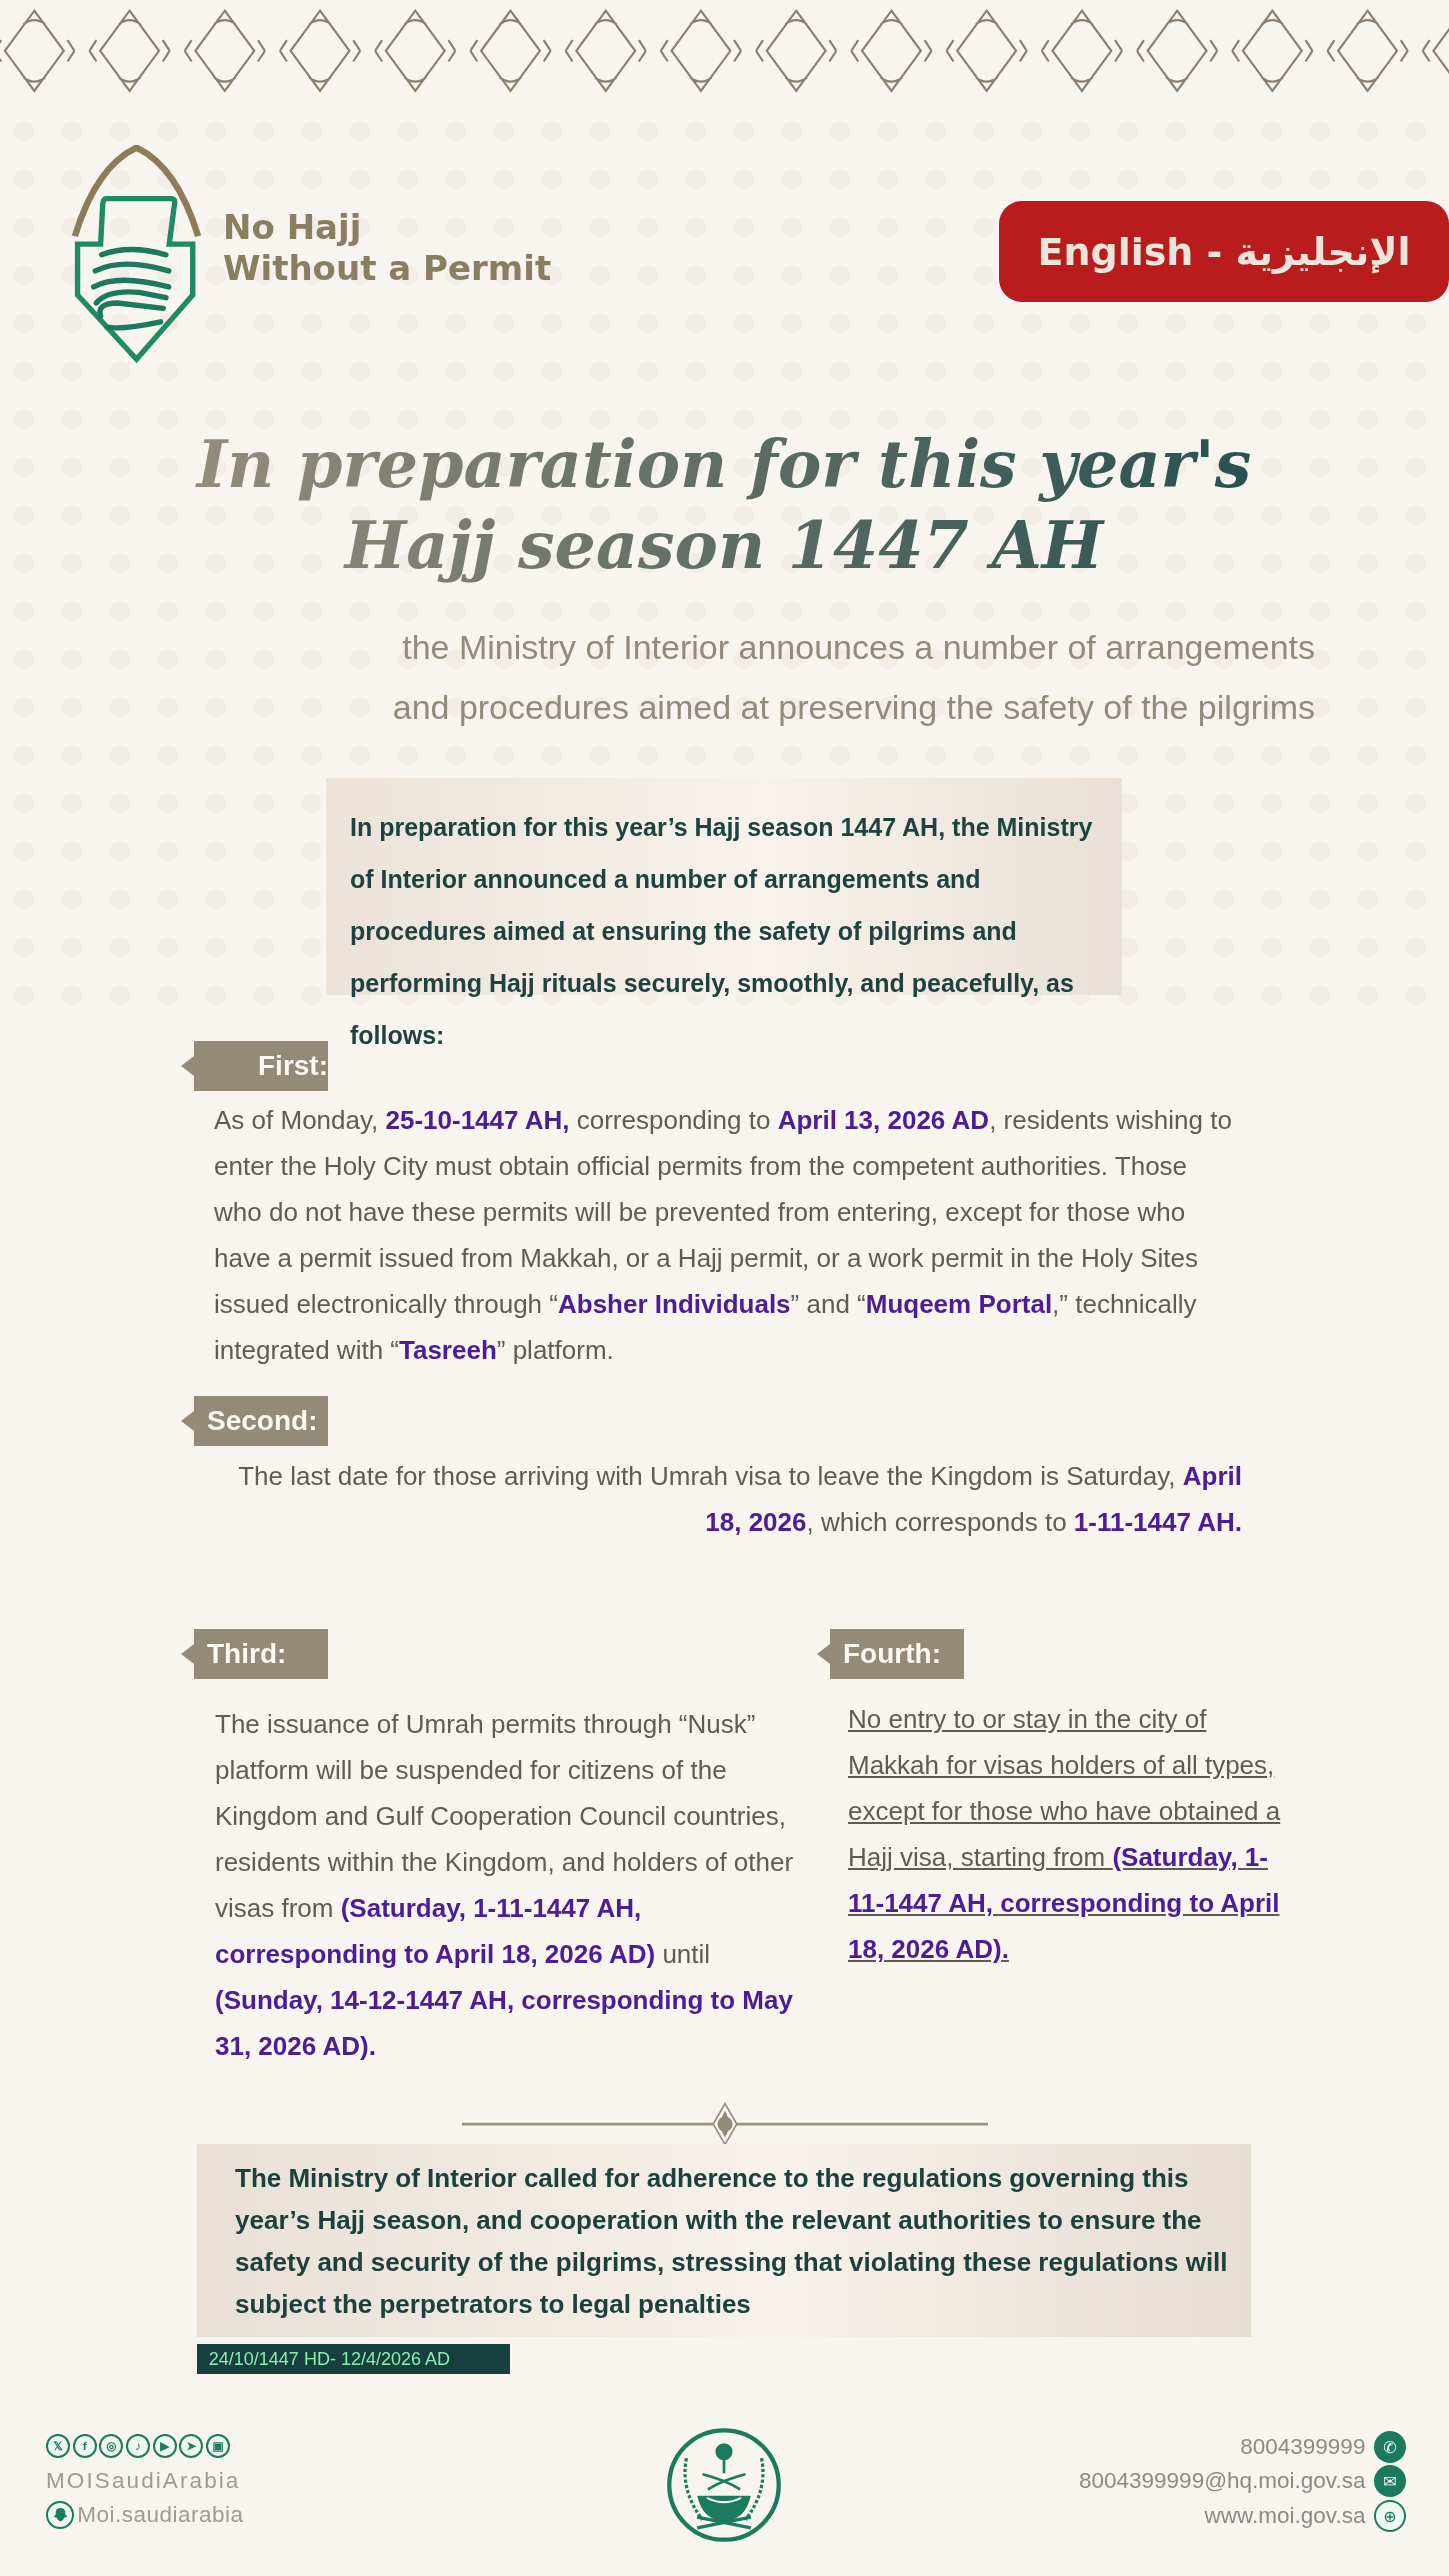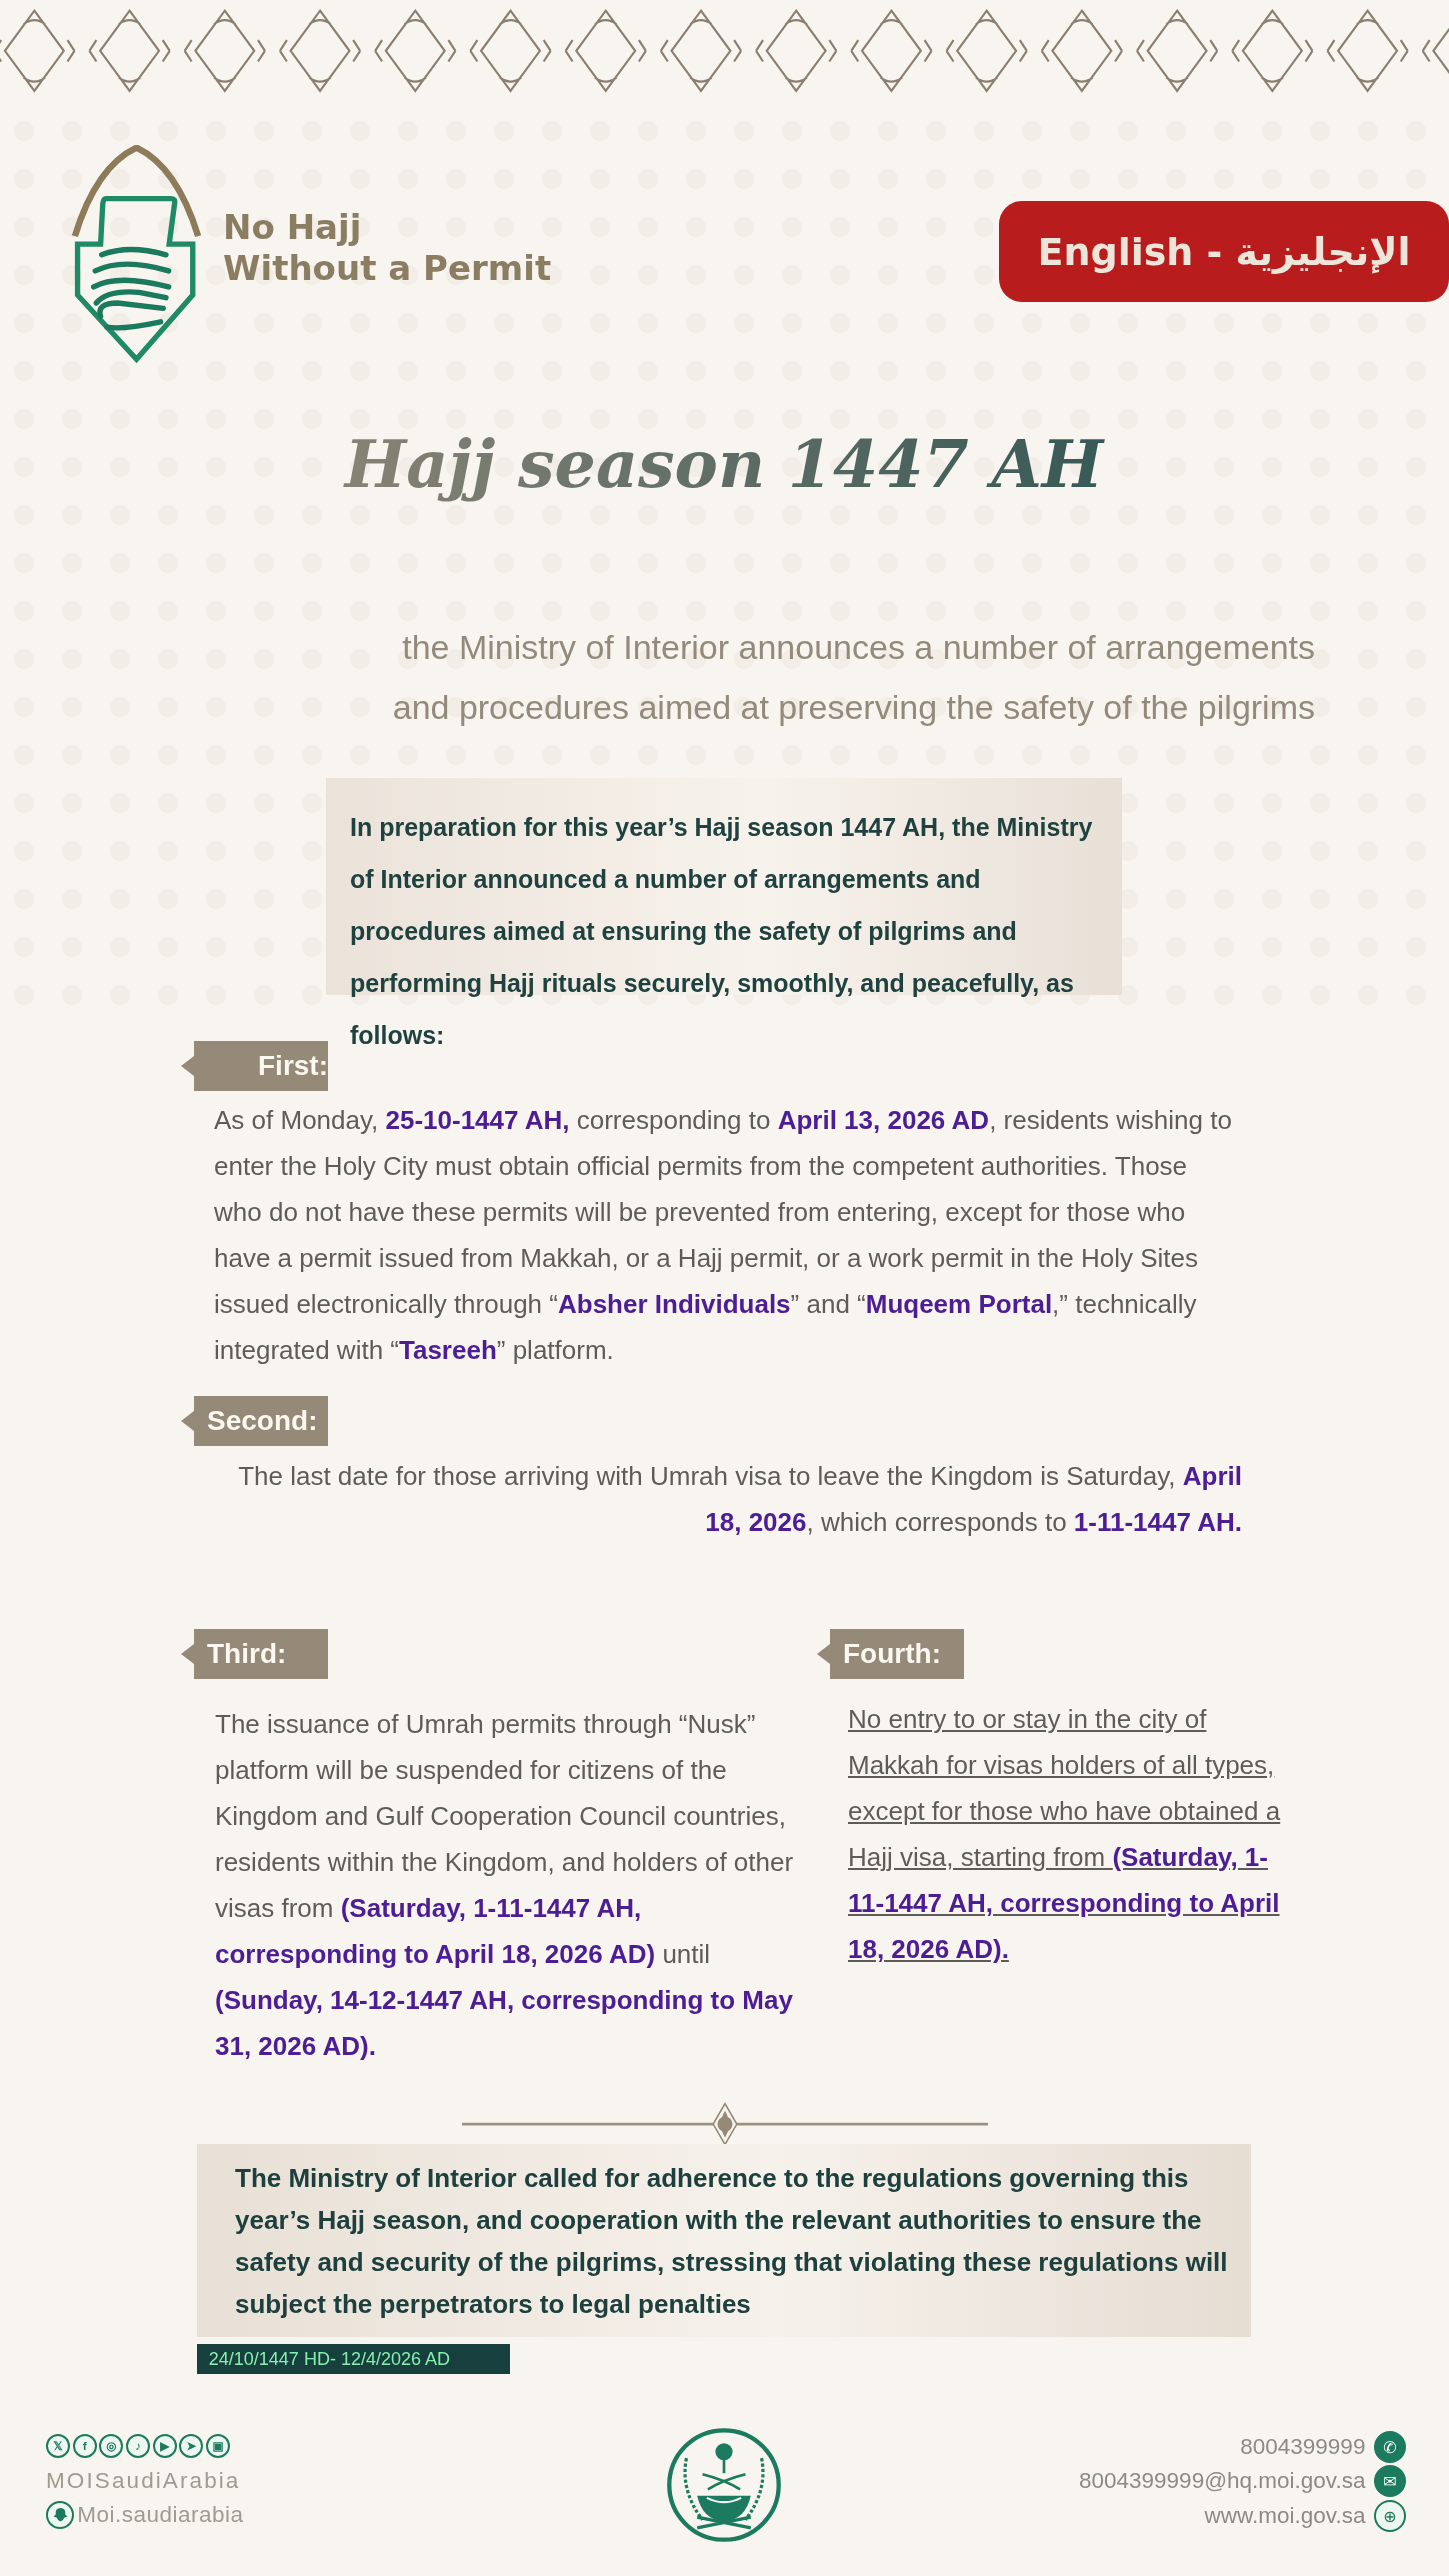--- a/index.html
+++ b/index.html
@@ -124,20 +124,21 @@
     <path d="M80 340 Q110 345 180 330"></path>
   </g>
 </svg>
 <div class="logo-text">
   <div>No Hajj</div>
   <div>Without a Permit</div>
 </div>
 <div class="lang-badge">English - الإنجليزية</div>
 
 <div class="title">
+  <div>In preparation for this year's</div>
   <div>Hajj season 1447 AH</div>
 </div>
 <div class="subtitle">
   <div>the Ministry of Interior announces a number of arrangements</div>
   <div>and procedures aimed at preserving the safety of the pilgrims</div>
 </div>
 
 <div class="intro-box">
   <div>In preparation for this year’s Hajj season 1447 AH, the Ministry of Interior announced a number of arrangements and procedures aimed at ensuring the safety of pilgrims and performing Hajj rituals securely, smoothly, and peacefully, as follows:</div>
 </div>

